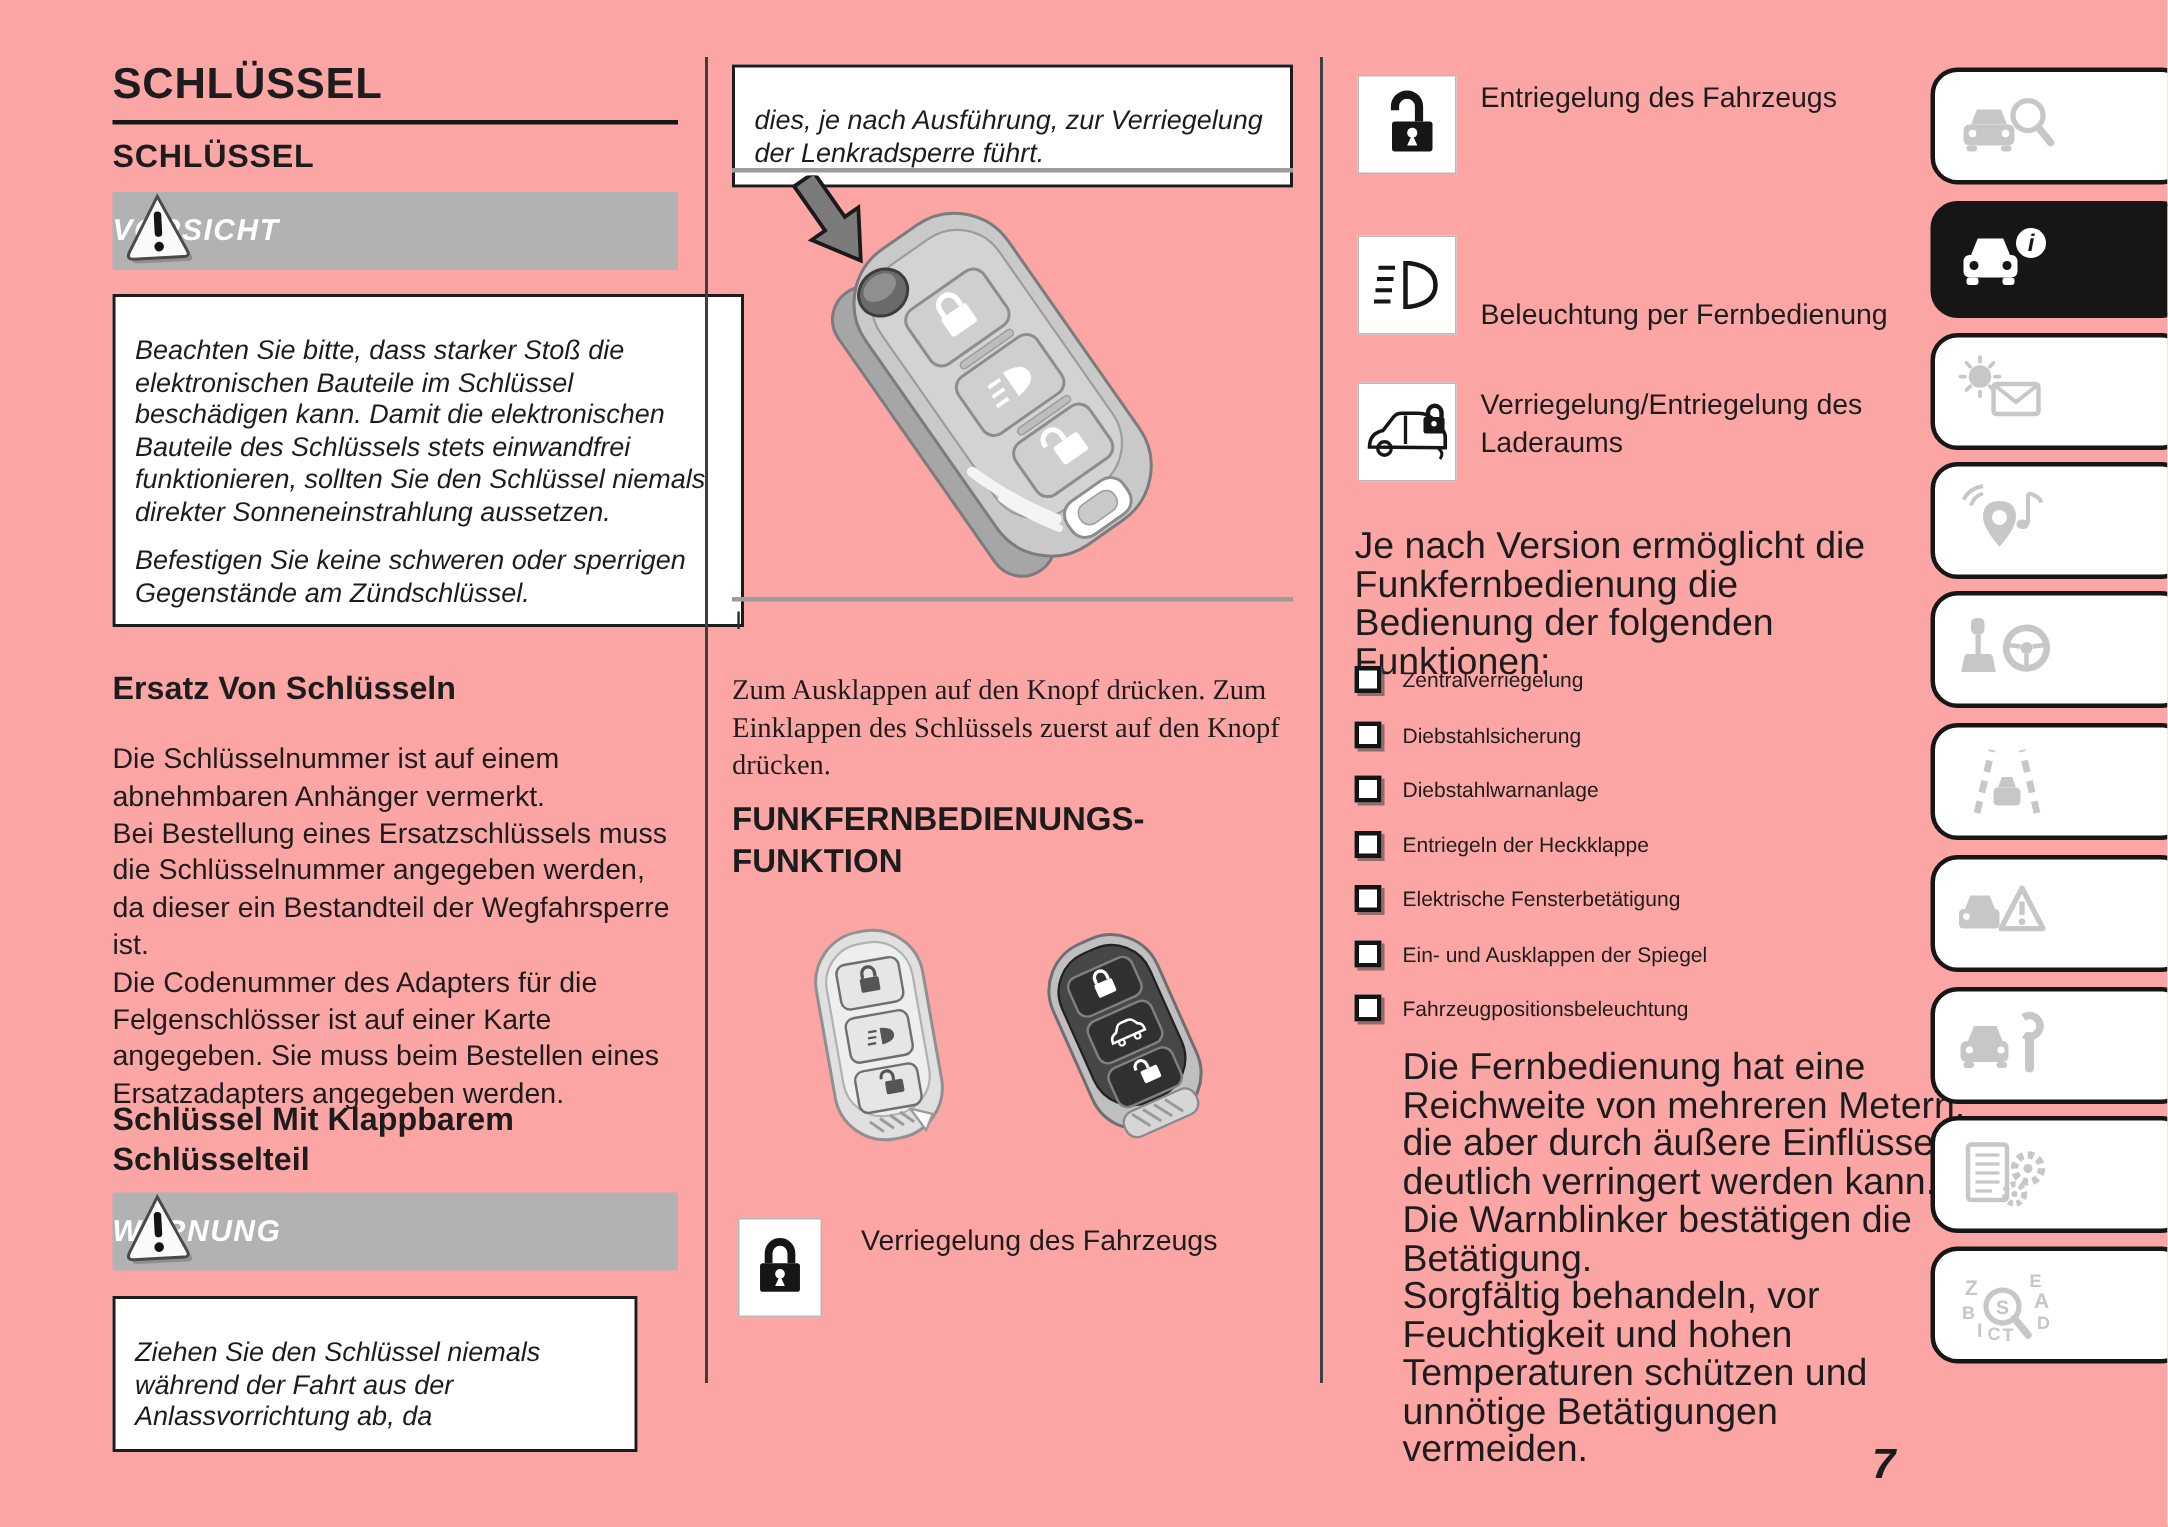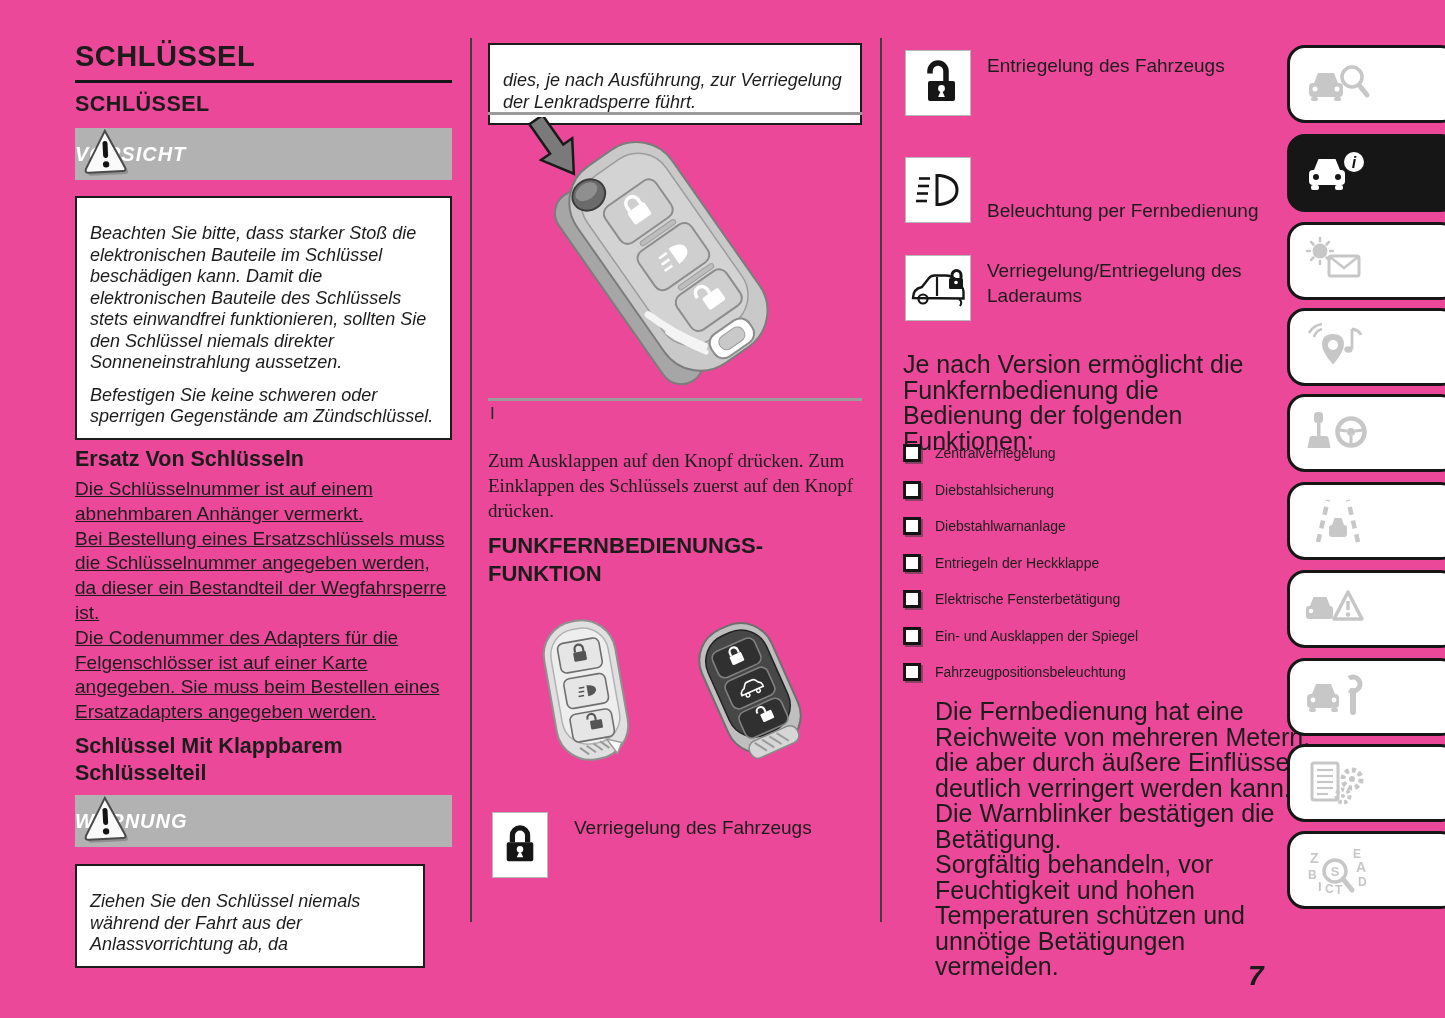--- a/index.html
+++ b/index.html
@@ -1,16 +1,16 @@
 <!DOCTYPE html>
 <html><head>
 <meta charset="utf-8">
 <style>
   html,body{margin:0;padding:0;background:#fff;}
-  #page{position:relative;width:1445px;height:1018px;background:#ec4899;overflow:hidden;
+  #page{position:relative;width:1445px;height:1018px;background:#fca5a5;overflow:hidden;
         font-family:"Liberation Sans",sans-serif;color:#1c1c1c;}
   .abs{position:absolute;}
   
   #title{left:75px;top:40px;width:377px;font-size:29px;font-weight:bold;letter-spacing:.5px;margin:0;}
   .title-rule{left:75px;top:80px;width:377px;height:3px;background:#161616;}
   #subtitle{left:75px;top:92px;width:377px;font-size:21.5px;font-weight:bold;letter-spacing:.5px;margin:0;}
   .alert{width:377px;height:52px;background:#b2b2b2;text-align:left;}
   .alert .lbl{display:block;line-height:52px;color:#fff;font-weight:bold;font-style:italic;
               font-size:20px;letter-spacing:1px;}
   .tri{position:absolute;left:4px;top:-4px;width:50px;height:58px;transform:rotate(-3deg);}
@@ -62,27 +62,27 @@
   <div class="abs alert" style="left:75px;top:128px;">
     <svg class="tri" viewBox="0 0 50 56">
       <path d="M27 6 L45 43 q2 4 -2.5 4 L9 47 q-4.5 0 -2.8 -4.2 Z" fill="#8f8f8f" transform="translate(2.5,3)"></path>
       <path d="M27 6 L45 43 q2 4 -2.5 4 L9 47 q-4.5 0 -2.8 -4.2 Z" fill="#fafafa" stroke="#4a4a4a" stroke-width="2"></path>
       <rect x="24" y="16" width="5" height="17" rx="2.5" fill="#141414"></rect>
       <circle cx="26.5" cy="39.5" r="3.2" fill="#141414"></circle>
     </svg>
     <span class="lbl">VORSICHT</span>
   </div>
 
-  <div class="abs itbox" style="left:75px;top:196px;width:377px;">
+  <div class="abs itbox" style="left:75px;top:196px;width:421px;">
     <p>Beachten Sie bitte, dass starker Stoß die elektronischen Bauteile im Schlüssel beschädigen kann. Damit die elektronischen Bauteile des Schlüssels stets einwandfrei funktionieren, sollten Sie den Schlüssel niemals direkter Sonneneinstrahlung aussetzen.</p>
     <p>Befestigen Sie keine schweren oder sperrigen Gegenstände am Zündschlüssel.</p>
   </div>
 
   <h3 class="abs h3" style="left:75px;top:446px;">Ersatz Von Schlüsseln</h3>
-  <div class="abs bodytext" style="left:75px;top:477px;width:380px;text-decoration:underline;">
+  <div class="abs bodytext" style="left:75px;top:495px;width:380px;">
     <p>Die Schlüsselnummer ist auf einem abnehmbaren Anhänger vermerkt.</p>
     <p>Bei Bestellung eines Ersatzschlüssels muss die Schlüsselnummer angegeben werden, da dieser ein Bestandteil der Wegfahrsperre ist.</p>
     <p>Die Codenummer des Adapters für die Felgenschlösser ist auf einer Karte angegeben. Sie muss beim Bestellen eines Ersatzadapters angegeben werden.</p>
   </div>
 
   <h3 class="abs h3" style="left:75px;top:733px;width:377px;">Schlüssel Mit Klappbarem Schlüsselteil</h3>
 
   <div class="abs alert" style="left:75px;top:795px;">
     <svg class="tri" viewBox="0 0 50 56">
       <path d="M27 6 L45 43 q2 4 -2.5 4 L9 47 q-4.5 0 -2.8 -4.2 Z" fill="#8f8f8f" transform="translate(2.5,3)"></path>

